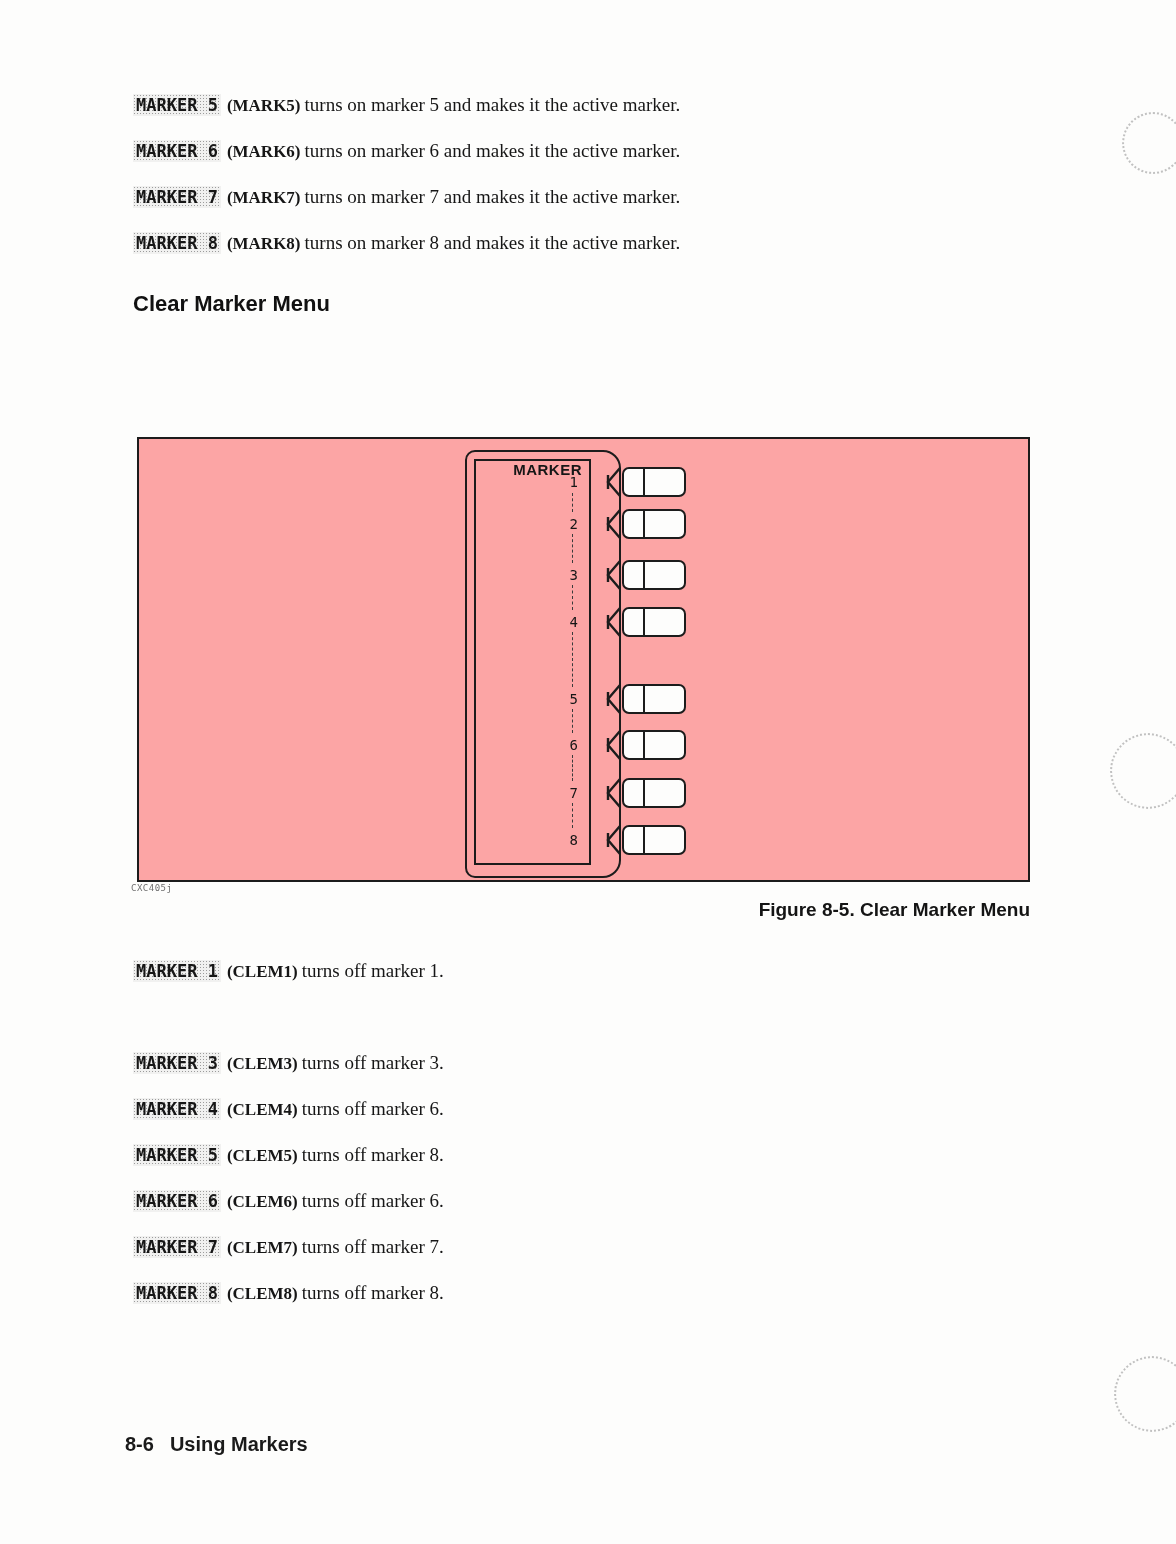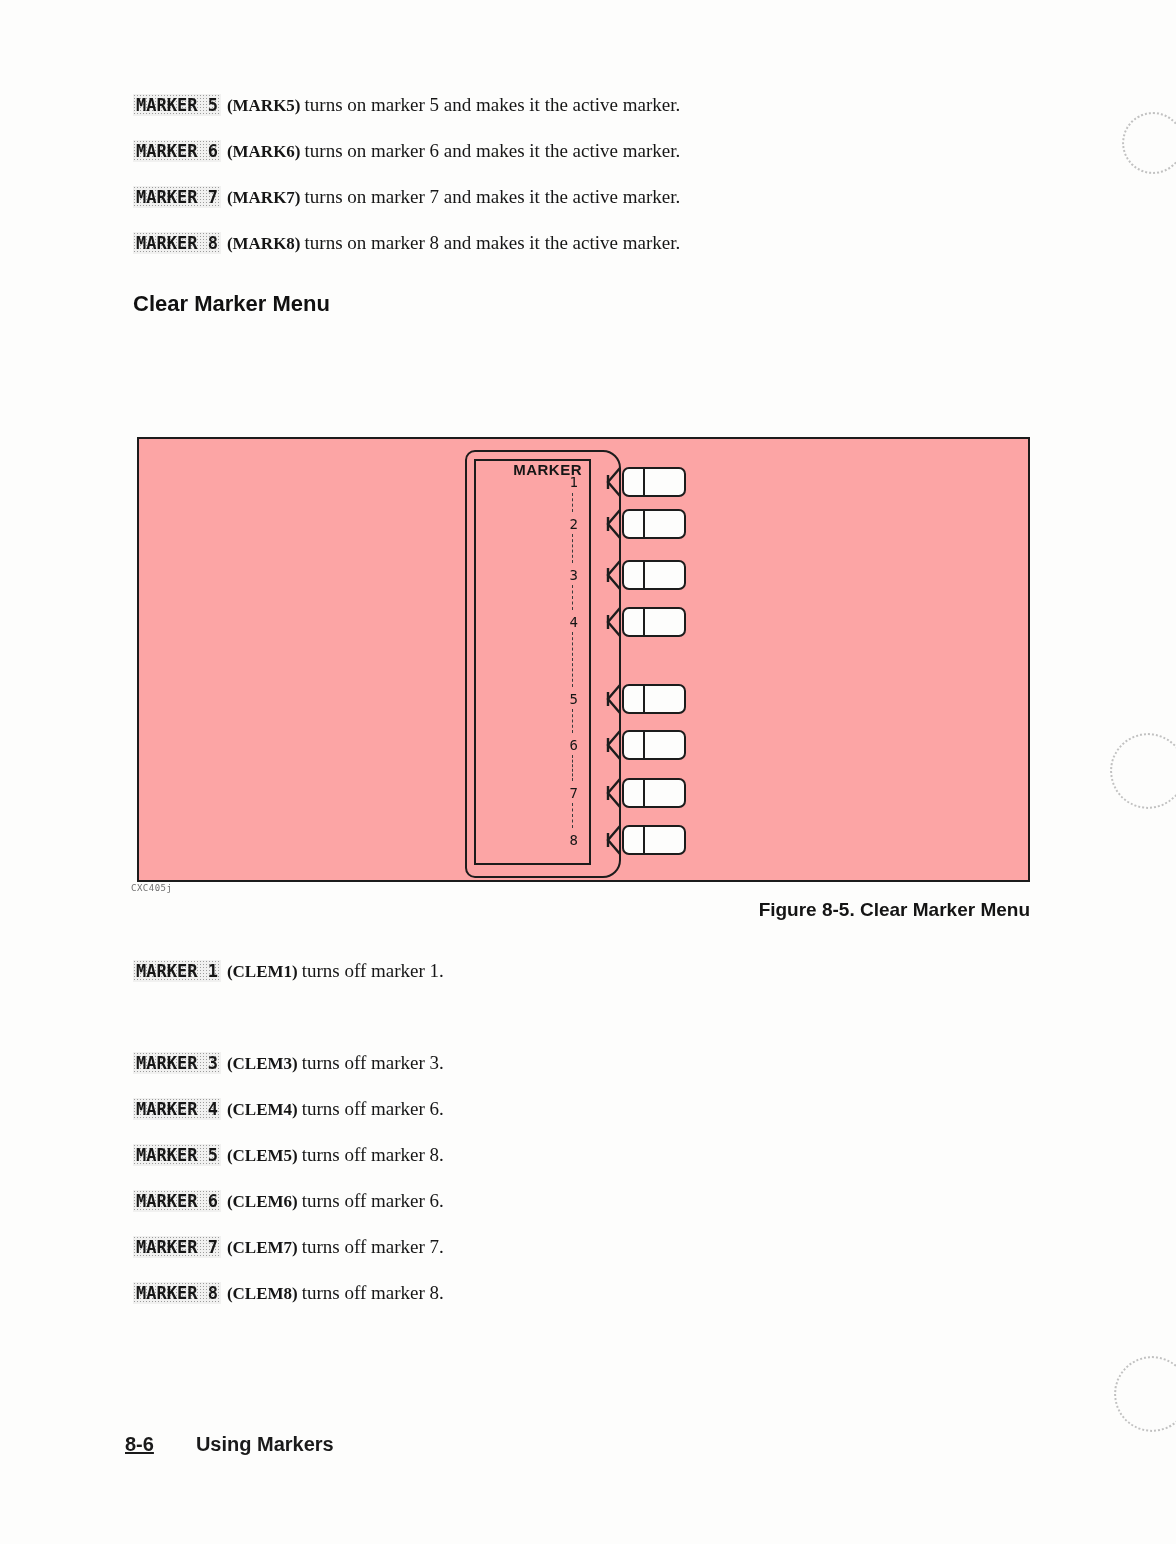--- a/index.html
+++ b/index.html
@@ -155,21 +155,21 @@
   
   .footer {
     position: absolute;
     left: 125px;
     top: 1433px;
     font-family: "Liberation Sans", sans-serif;
     font-weight: bold;
     font-size: 20px;
     color: #1a1a1a;
   }
-  .footer .pageno { margin-right: 42px; text-decoration: underline; }
+  .footer .pageno { margin-right: 16px; }
   
   .hole {
     position: absolute;
     border: 2px dotted #b3b3b3;
     border-radius: 50%;
     opacity: 0.8;
   }
 </style>
 </head>
 <body>

